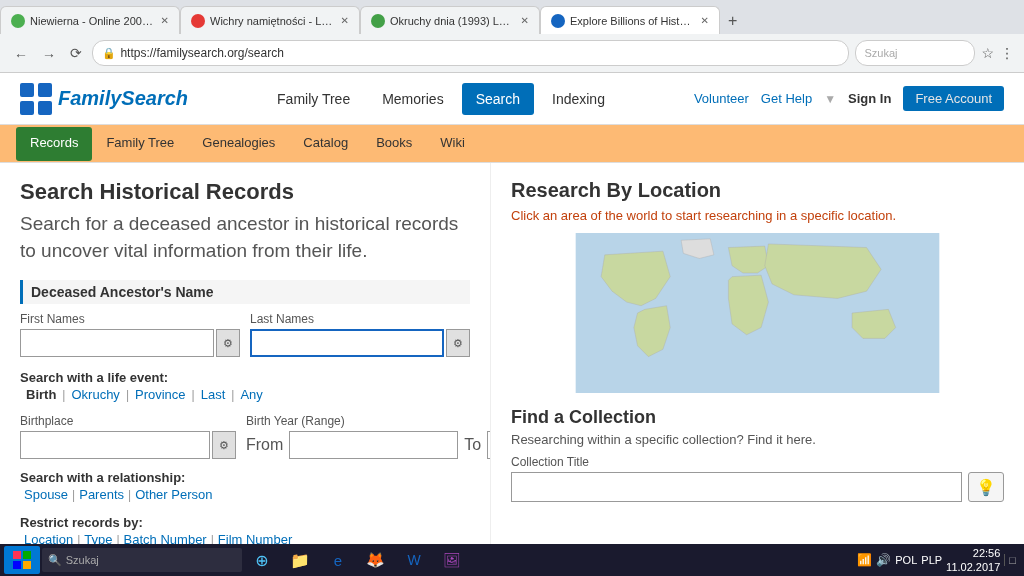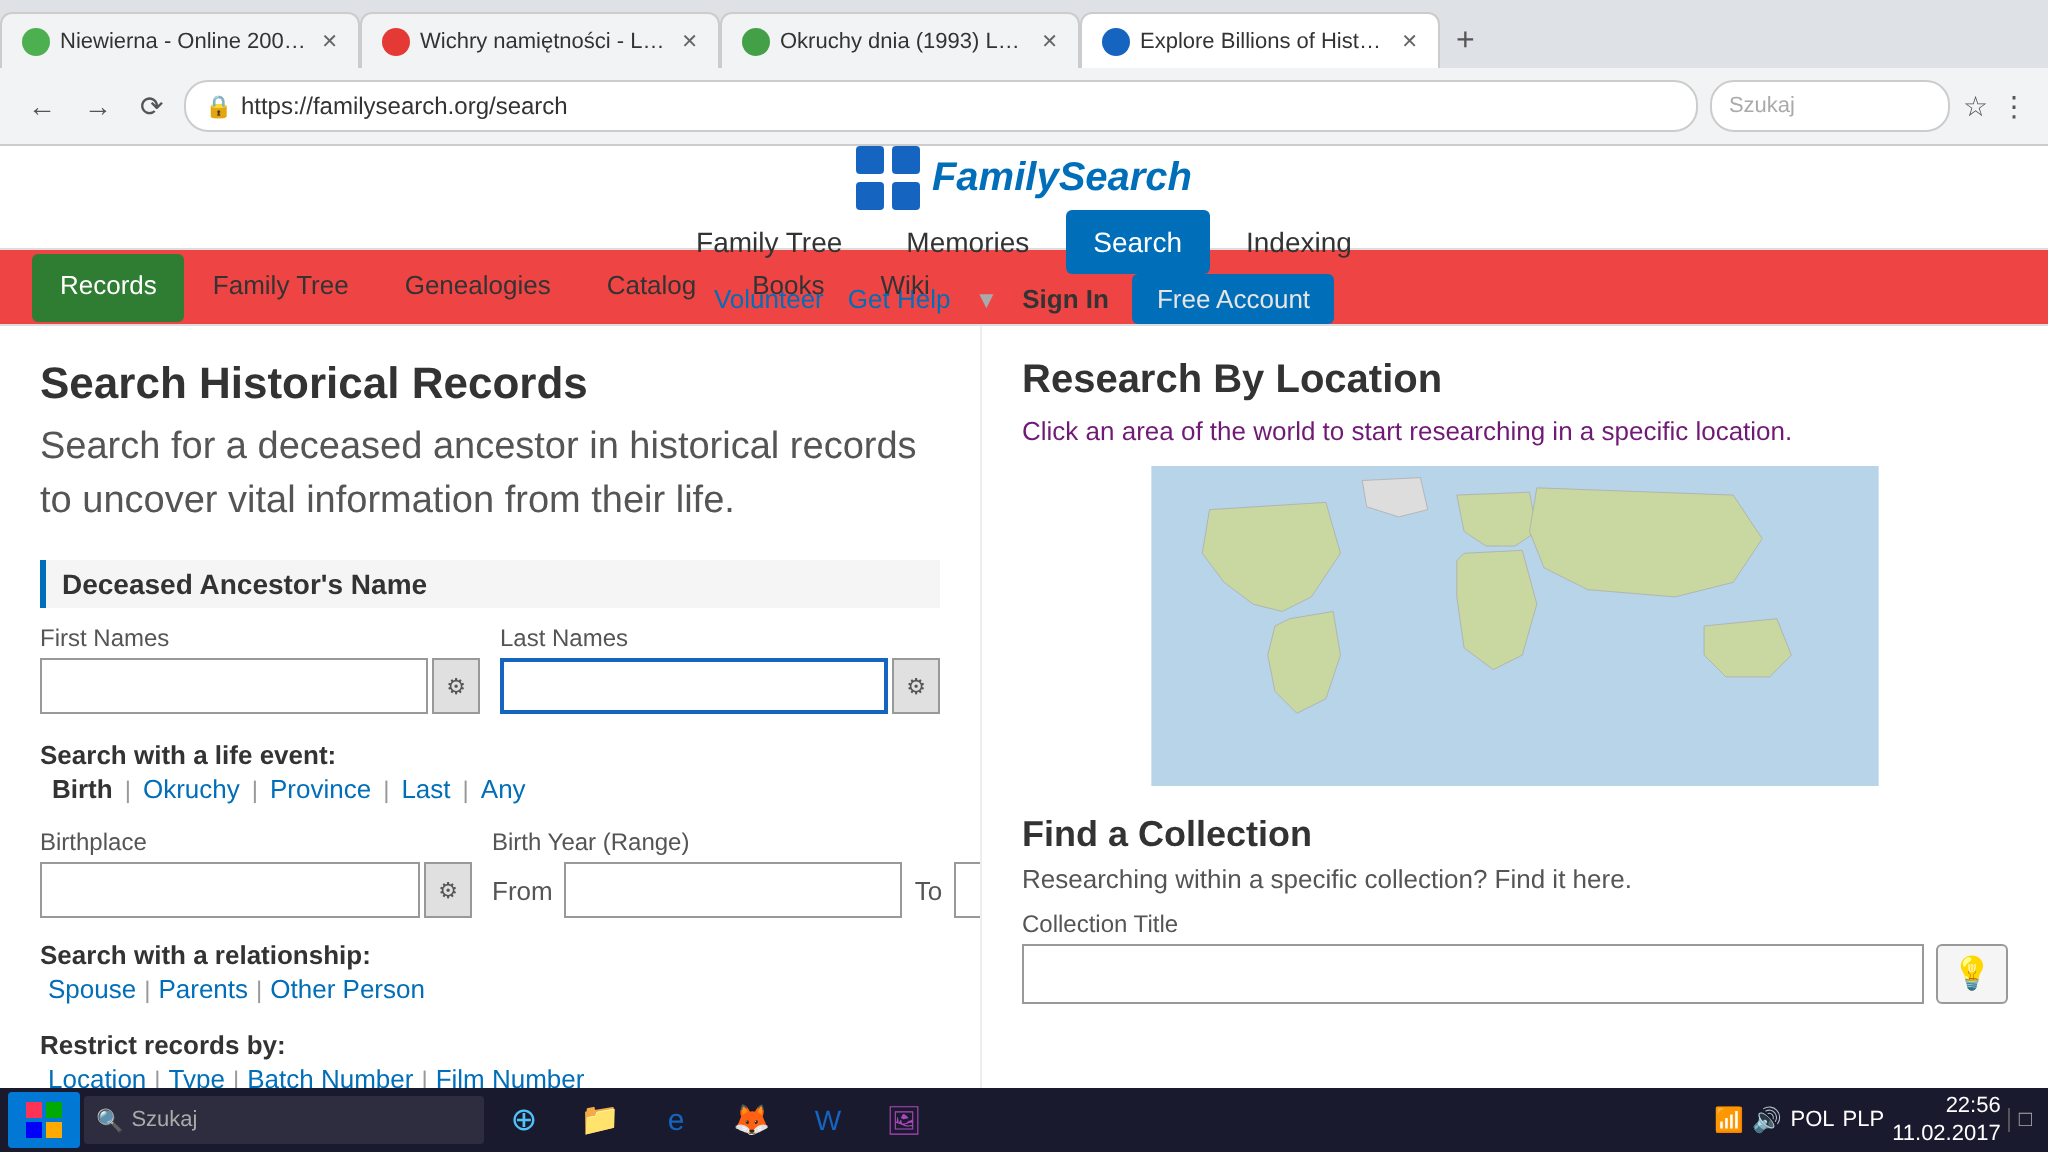--- a/index.html
+++ b/index.html
@@ -14,34 +14,34 @@
     .tab-new { padding: 4px 8px; font-size: 16px; color: #555; cursor: pointer; }
 
     .browser-addressbar { display: flex; align-items: center; padding: 5px 10px; gap: 6px; background: #f1f3f4; height: 38px; }
     .nav-btn { font-size: 14px; color: #555; cursor: pointer; padding: 2px 4px; }
     .address-box { flex: 1; background: #fff; border: 1px solid #ccc; border-radius: 12px; padding: 3px 10px; font-size: 12px; color: #333; display: flex; align-items: center; height: 26px; }
     .address-icon { margin-right: 4px; font-size: 11px; color: #666; }
     .browser-action-btn { font-size: 14px; color: #555; cursor: pointer; }
     .search-box { background: #fff; border: 1px solid #ccc; border-radius: 12px; padding: 3px 8px; font-size: 12px; width: 120px; height: 26px; display: flex; align-items: center; }
 
     
-    .site-header { background: #fff; border-bottom: 1px solid #ddd; padding: 0 20px; display: flex; align-items: center; justify-content: space-between; height: 52px; flex-direction: column; }
+    .site-header { background: #fff; border-bottom: 1px solid #ddd; padding: 0 20px; display: flex; align-items: center; justify-content: space-between; height: 52px; }
     .logo { display: flex; align-items: center; gap: 6px; }
     .logo-icon { width: 32px; height: 32px; }
     .logo-text { font-size: 20px; color: #006eb8; font-weight: bold; font-style: italic; }
     .site-nav { display: flex; align-items: center; gap: 4px; }
     .site-nav-item { padding: 8px 14px; font-size: 14px; color: #333; cursor: pointer; text-decoration: none; border-radius: 3px; }
     .site-nav-item.active { background: #006eb8; color: #fff; border-radius: 3px; }
     .site-header-right { display: flex; align-items: center; gap: 12px; }
     .header-link { font-size: 13px; color: #006eb8; cursor: pointer; }
     .btn-signin { font-size: 13px; color: #333; cursor: pointer; font-weight: bold; }
     .btn-free { font-size: 13px; background: #006eb8; color: #e5e5e5; padding: 5px 12px; border-radius: 3px; cursor: pointer; }
 
     
-    .sub-nav { display: flex; align-items: center; gap: 0; padding: 0 16px; background: #ef4444; border-bottom: 1px solid #ddd; height: 38px; }
+    .sub-nav { display: flex; align-items: center; gap: 0; padding: 0 16px; background: #fdba74; border-bottom: 1px solid #ddd; height: 38px; }
     .sub-nav-item { padding: 8px 14px; font-size: 13px; color: #333; cursor: pointer; border-bottom: 3px solid transparent; }
     .sub-nav-item.active { background: #2e7d32; color: #fff; border-radius: 3px; }
 
     
     .main-content { display: flex; height: calc(576px - 52px - 38px - 72px); overflow: hidden; }
     .left-panel { width: 490px; padding: 16px 20px; overflow-y: auto; flex-shrink: 0; }
     .right-panel { flex: 1; padding: 16px 20px; border-left: 1px solid #eee; }
 
     
     .page-title { font-size: 22px; font-weight: bold; color: #333; margin-bottom: 6px; }
@@ -60,34 +60,34 @@
     .event-links { display: flex; align-items: center; gap: 0; margin-bottom: 10px; }
     .event-link { font-size: 13px; color: #006eb8; cursor: pointer; padding: 2px 6px; }
     .event-link.active { color: #333; font-weight: bold; text-decoration: none; }
     .event-separator { color: #999; font-size: 12px; }
 
     .birthplace-row { display: flex; gap: 10px; margin-bottom: 10px; }
     .birthplace-field { flex: 1; }
     .birthyear-field { flex: 1; }
     .birthyear-range { display: flex; gap: 6px; align-items: center; }
     .birthyear-range input { flex: 1; border: 1px solid #999; padding: 4px 6px; font-size: 12px; height: 28px; }
-    .birthyear-label { font-size: 13px; color: #555; }
+    .birthyear-label { font-size: 16px; color: #555; }
 
     .relationship-section { margin-bottom: 10px; }
     .restrict-section { margin-bottom: 10px; }
     .link-row { display: flex; align-items: center; gap: 0; }
     .text-link { font-size: 13px; color: #006eb8; cursor: pointer; padding: 2px 4px; }
 
     .country-row { display: flex; gap: 10px; }
     .country-field { flex: 1; }
     .province-field { flex: 1; }
 
     
     .research-title { font-size: 20px; font-weight: bold; color: #333; margin-bottom: 6px; }
-    .research-subtitle { font-size: 13px; color: #701a75; margin-bottom: 10px; }
+    .research-subtitle { font-size: 13px; color: #c2410c; margin-bottom: 10px; }
     .world-map { width: 100%; height: 160px; position: relative; overflow: hidden; }
     .world-map svg { width: 100%; height: 100%; }
 
     .collection-title { font-size: 18px; font-weight: bold; color: #333; margin-bottom: 4px; margin-top: 14px; }
     .collection-subtitle { font-size: 13px; color: #555; margin-bottom: 8px; }
     .collection-input-row { display: flex; gap: 6px; align-items: center; }
     .collection-input { flex: 1; border: 1px solid #999; padding: 5px 8px; font-size: 13px; height: 30px; }
     .collection-btn { width: 36px; height: 30px; background: #f5f5f5; border: 1px solid #999; cursor: pointer; display: flex; align-items: center; justify-content: center; font-size: 16px; color: #555; border-radius: 3px; }
 
     

